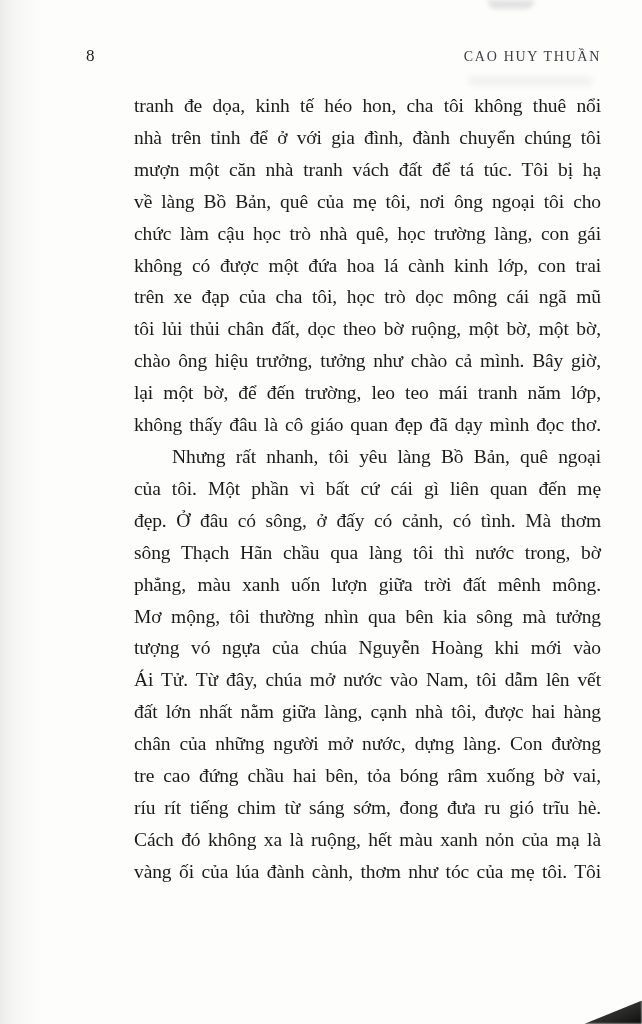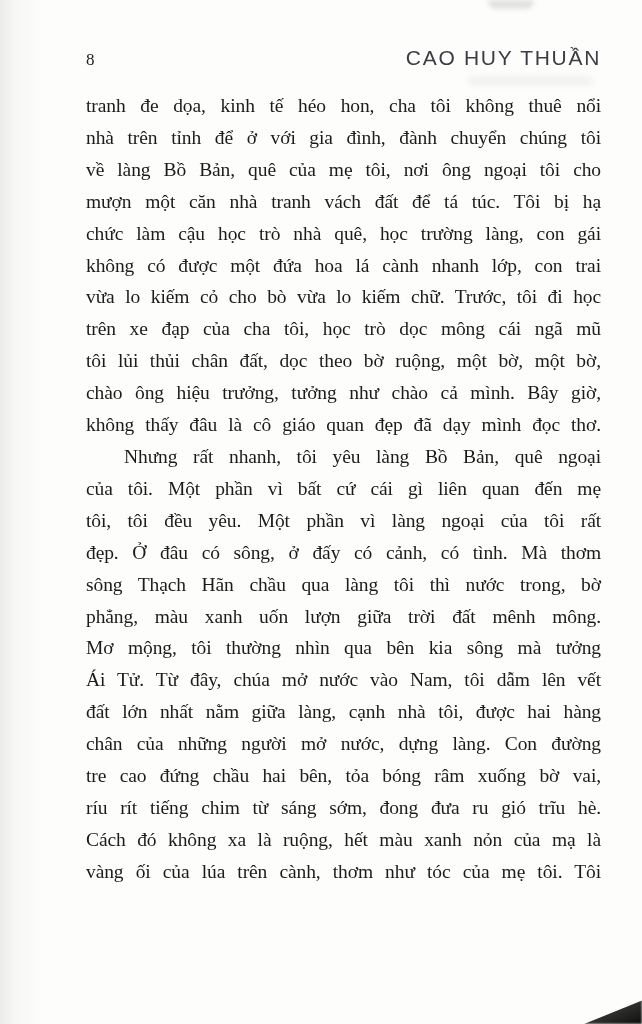--- a/index.html
+++ b/index.html
@@ -23,39 +23,40 @@
     right: 41px;
     display: flex;
     justify-content: space-between;
     align-items: baseline;
   }
   .page-number {
     font-size: 17px;
     color: #222222;
   }
   .author {
-    font-family: Liberation Sans, sans-serif;
-    font-size: 21px;
+    font-family: Liberation Serif, serif;
+    font-size: 14px;
     letter-spacing: 1.7px;
     color: #3c3c44;
   }
   .body-text {
     position: absolute;
     top: 90px;
     left: 86px;
     width: 515px;
     font-size: 19.5px;
     line-height: 31.9px;
     letter-spacing: -0.1px;
     text-align: justify;
     text-justify: inter-word;
   }
   .line {
     text-align: justify;
     text-align-last: justify;
+    margin-left: 48px;
   }
   .line.indent {
     padding-left: 38px;
   }
   .smudge-top {
     position: absolute;
     top: 0;
     left: 488px;
     width: 46px;
     height: 9px;
@@ -93,42 +94,42 @@
 
   <div class="header">
     <span class="page-number">8</span>
     <span class="author">CAO HUY THUẦN</span>
   </div>
 
   <div class="body-text">
       <div>
         <div class="line">tranh đe dọa, kinh tế héo hon, cha tôi không thuê nổi</div>
         <div class="line">nhà trên tỉnh để ở với gia đình, đành chuyển chúng tôi</div>
+        <div class="line">mượn một căn nhà tranh vách đất để tá túc. Tôi bị hạ</div>
         <div class="line">về làng Bồ Bản, quê của mẹ tôi, nơi ông ngoại tôi cho</div>
-        <div class="line">mượn một căn nhà tranh vách đất để tá túc. Tôi bị hạ</div>
         <div class="line">chức làm cậu học trò nhà quê, học trường làng, con gái</div>
-        <div class="line">không có được một đứa hoa lá cành nhanh lớp, con trai</div>
-        <div class="line">vừa lo kiếm cỏ cho bò vừa lo kiếm chữ. Trước, tôi đi học</div>
+        <div class="line">không có được một đứa hoa lá cành kinh lớp, con trai</div>
         <div class="line">trên xe đạp của cha tôi, học trò dọc mông cái ngã mũ</div>
         <div class="line">tôi lủi thủi chân đất, dọc theo bờ ruộng, một bờ, một bờ,</div>
         <div class="line">chào ông hiệu trưởng, tưởng như chào cả mình. Bây giờ,</div>
+        <div class="line">lại một bờ, để đến trường, leo teo mái tranh năm lớp,</div>
         <div class="line">không thấy đâu là cô giáo quan đẹp đã dạy mình đọc thơ.</div>
       </div>
       <div>
         <div class="line indent">Nhưng rất nhanh, tôi yêu làng Bồ Bản, quê ngoại</div>
         <div class="line">của tôi. Một phần vì bất cứ cái gì liên quan đến mẹ</div>
-        <div class="line">tôi, tôi đều yêu. Một phần vì làng ngoại của tôi rất</div>
         <div class="line">đẹp. Ở đâu có sông, ở đấy có cảnh, có tình. Mà thơm</div>
         <div class="line">sông Thạch Hãn chầu qua làng tôi thì nước trong, bờ</div>
         <div class="line">phẳng, màu xanh uốn lượn giữa trời đất mênh mông.</div>
         <div class="line">Mơ mộng, tôi thường nhìn qua bên kia sông mà tưởng</div>
+        <div class="line">tượng vó ngựa của chúa Nguyễn Hoàng khi mới vào</div>
         <div class="line">Ái Tử. Từ đây, chúa mở nước vào Nam, tôi dẫm lên vết</div>
         <div class="line">đất lớn nhất nằm giữa làng, cạnh nhà tôi, được hai hàng</div>
         <div class="line">chân của những người mở nước, dựng làng. Con đường</div>
         <div class="line">tre cao đứng chầu hai bên, tỏa bóng râm xuống bờ vai,</div>
         <div class="line">ríu rít tiếng chim từ sáng sớm, đong đưa ru gió trĩu hè.</div>
         <div class="line">Cách đó không xa là ruộng, hết màu xanh nỏn của mạ là</div>
-        <div class="line">vàng ối của lúa trên cành, thơm như tóc của mẹ tôi. Tôi</div>
+        <div class="line">vàng ối của lúa đành cành, thơm như tóc của mẹ tôi. Tôi</div>
       </div>
     </div>
 
   <div class="corner-shadow"></div>
 </div>
 
 </body></html>

